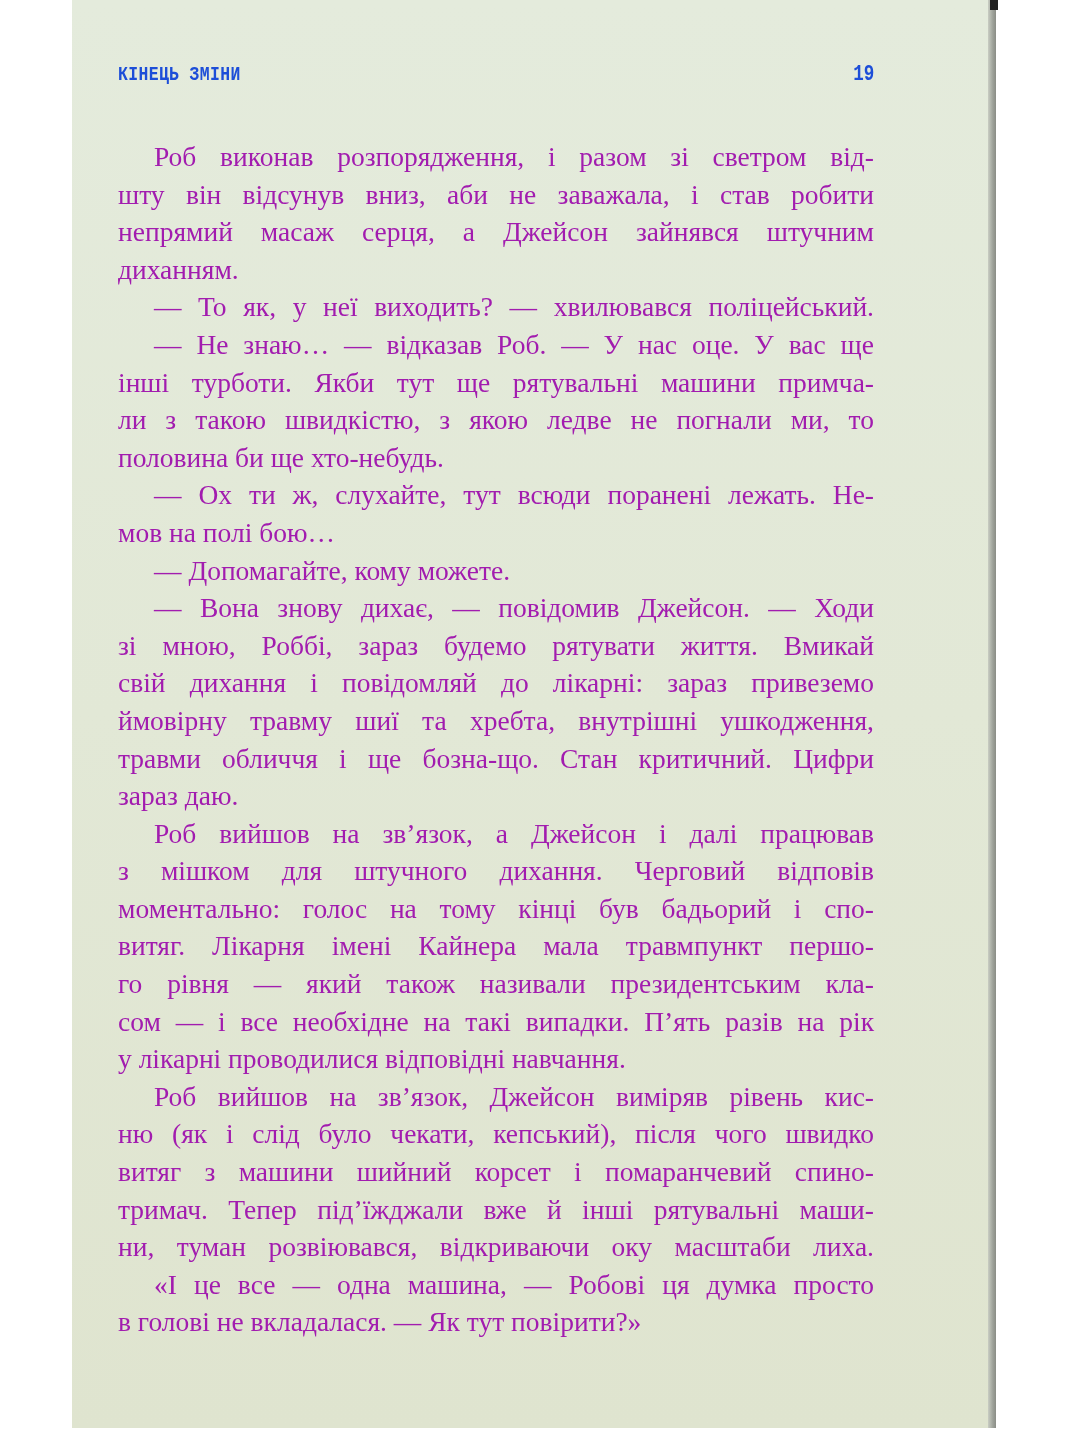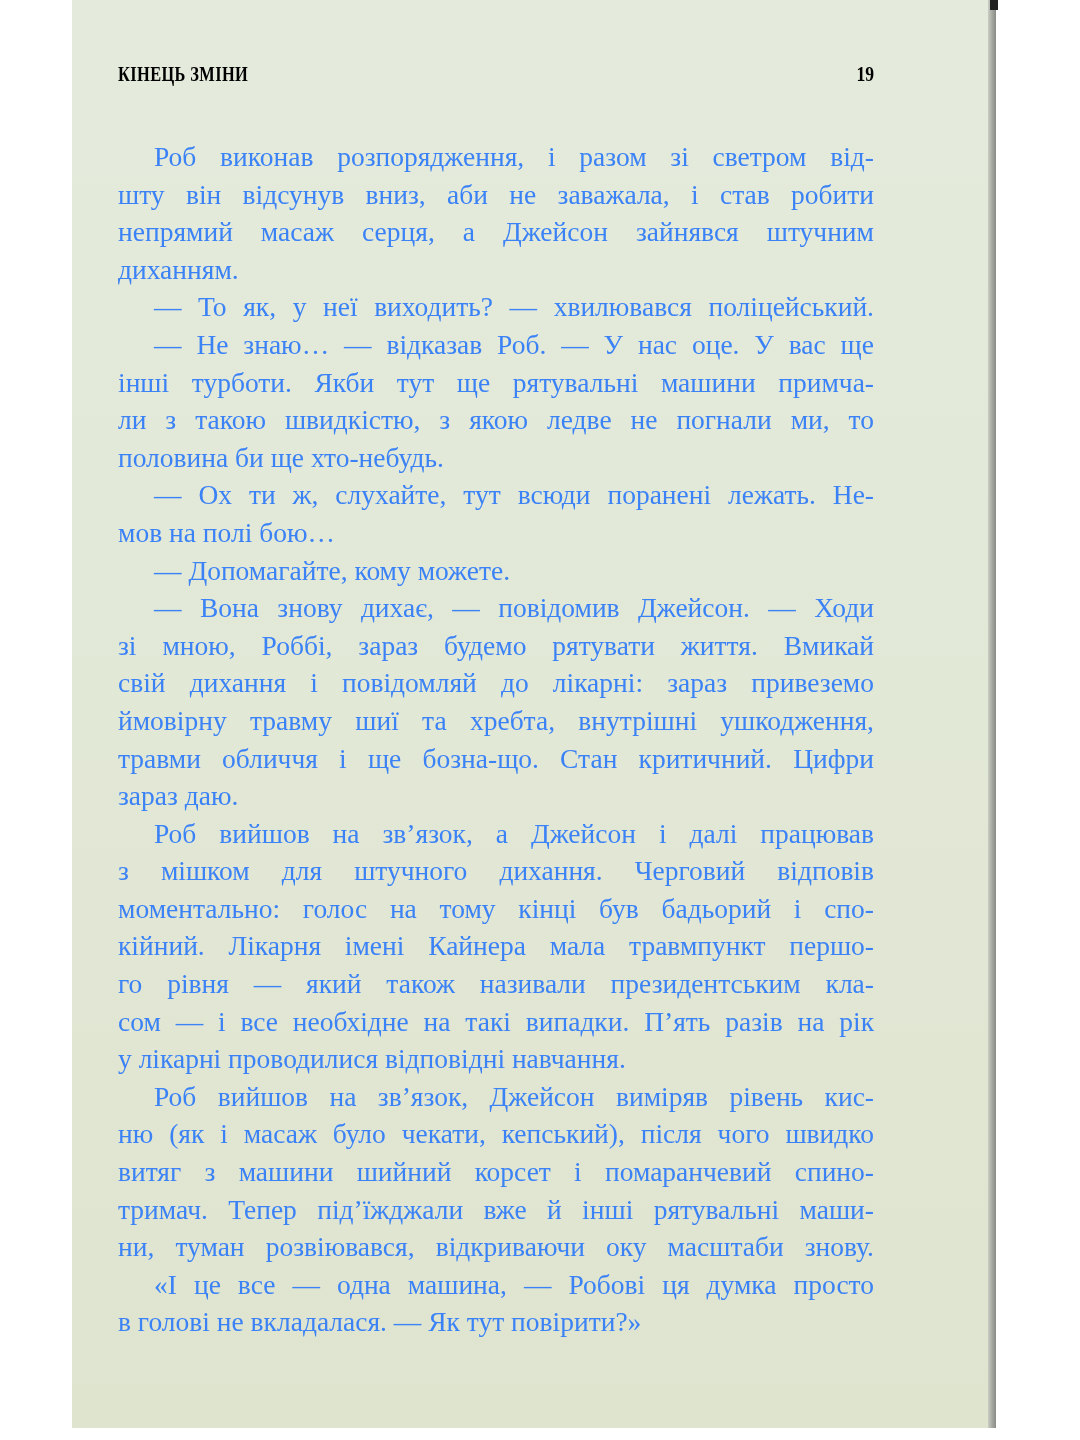--- a/index.html
+++ b/index.html
@@ -26,42 +26,42 @@
     position: absolute;
     left: 990px; top: 0;
     width: 8px; height: 10px;
     background: #222;
   }
   .running-head {
     position: absolute;
     left: 118px; top: 58px;
     width: 756px; height: 32px;
     display: flex; justify-content: space-between; align-items: center;
-    font-family: Liberation Serif, serif;
+    font-family: Liberation Mono, monospace;
     font-weight: bold;
-    color: #000000;
+    color: #1d4ed8;
   }
   .running-head .title {
     font-size: 21px;
     letter-spacing: 0.5px;
     transform: scaleX(0.78);
     transform-origin: left center;
     display: inline-block;
   }
   .running-head .page-num {
     font-size: 22px;
     transform: scaleX(0.8);
     transform-origin: right center;
     display: inline-block;
   }
   .text {
     position: absolute;
     left: 118px; top: 138px;
     width: 756px;
-    color: #3b82f6;
+    color: #a21caf;
     font-size: 27.5px;
     line-height: 37.6px;
   }
   .line {
     display: block;
     height: 37.6px;
     white-space: nowrap;
     text-align: justify;
     text-align-last: justify;
   }
@@ -95,24 +95,24 @@
     <span class="line indent last">— Допомагайте, кому можете.</span>
     <span class="line indent">— Вона знову дихає, — повідомив Джейсон. — Ходи</span>
     <span class="line">зі мною, Роббі, зараз будемо рятувати життя. Вмикай</span>
     <span class="line">свій дихання і повідомляй до лікарні: зараз привеземо</span>
     <span class="line">ймовірну травму шиї та хребта, внутрішні ушкодження,</span>
     <span class="line">травми обличчя і ще бозна-що. Стан критичний. Цифри</span>
     <span class="line last">зараз даю.</span>
     <span class="line indent">Роб вийшов на зв’язок, а Джейсон і далі працював</span>
     <span class="line">з мішком для штучного дихання. Черговий відповів</span>
     <span class="line">моментально: голос на тому кінці був бадьорий і спо-</span>
-    <span class="line">кійний. Лікарня імені Кайнера мала травмпункт першо-</span>
+    <span class="line">витяг. Лікарня імені Кайнера мала травмпункт першо-</span>
     <span class="line">го рівня — який також називали президентським кла-</span>
     <span class="line">сом — і все необхідне на такі випадки. П’ять разів на рік</span>
     <span class="line last">у лікарні проводилися відповідні навчання.</span>
     <span class="line indent">Роб вийшов на зв’язок, Джейсон виміряв рівень кис-</span>
-    <span class="line">ню (як і масаж було чекати, кепський), після чого швидко</span>
+    <span class="line">ню (як і слід було чекати, кепський), після чого швидко</span>
     <span class="line">витяг з машини шийний корсет і помаранчевий спино-</span>
     <span class="line">тримач. Тепер під’їжджали вже й інші рятувальні маши-</span>
-    <span class="line">ни, туман розвіювався, відкриваючи оку масштаби знову.</span>
+    <span class="line">ни, туман розвіювався, відкриваючи оку масштаби лиха.</span>
     <span class="line indent">«І це все — одна машина, — Робові ця думка просто</span>
     <span class="line last">в голові не вкладалася. — Як тут повірити?»</span>
   </div>
 
 </body></html>

